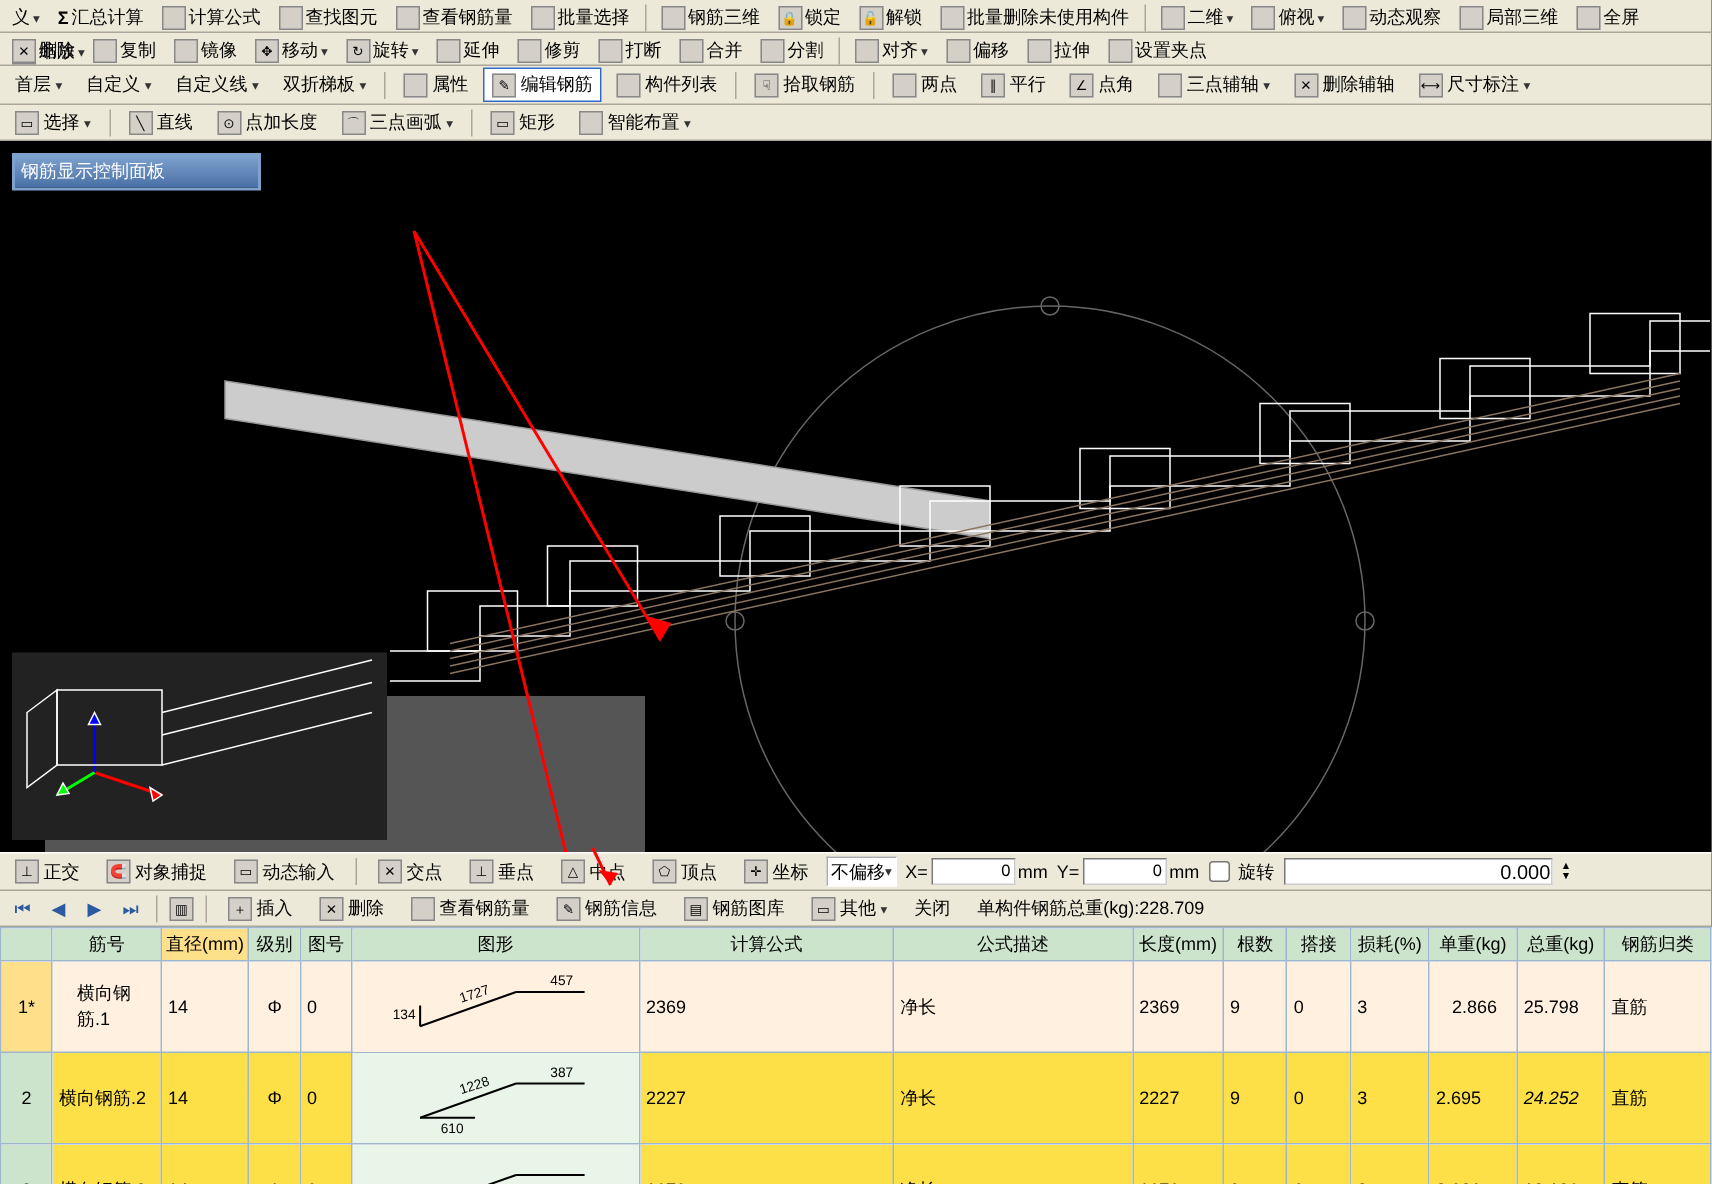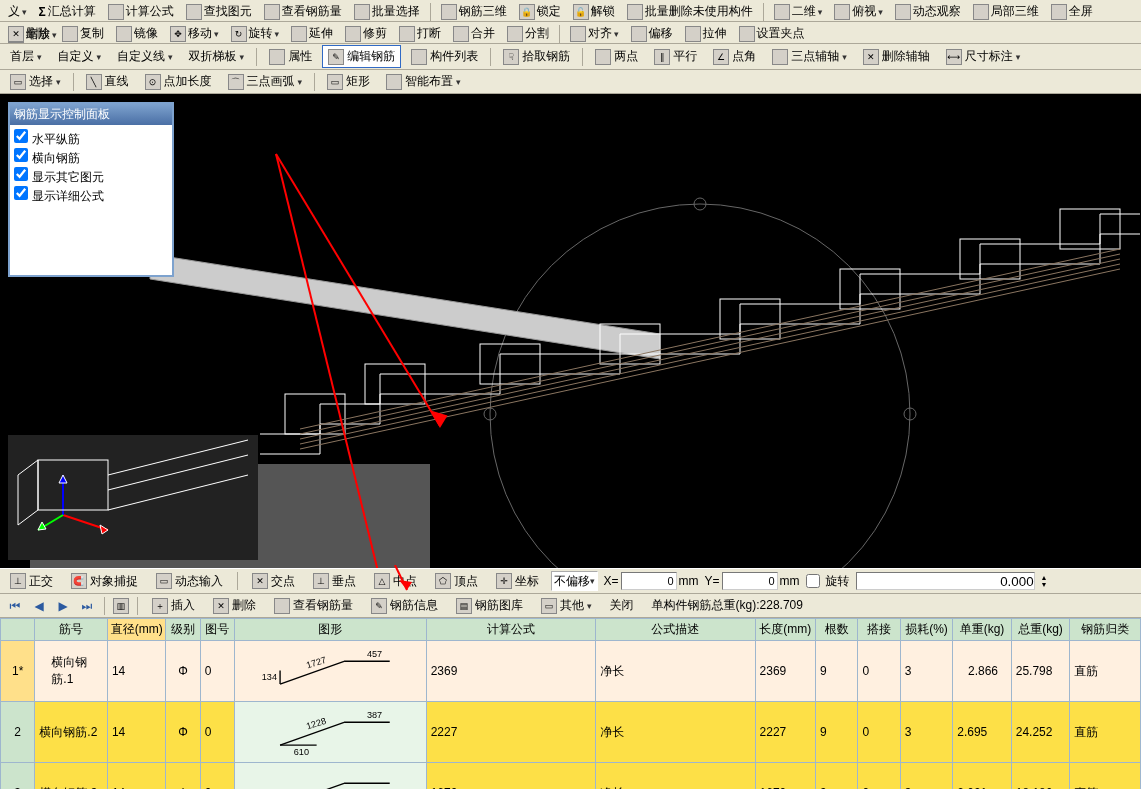--- a/index.html
+++ b/index.html
@@ -309,26 +309,20 @@
 
     <g stroke="red" stroke-width="2" fill="red">
       <line x1="276" y1="60" x2="440" y2="332"></line>
       <polygon points="440,332 432,318 446,322"></polygon>
       <line x1="276" y1="60" x2="404" y2="584"></line>
     </g>
   </svg>
 
   <div class="panel">
     <div class="panel-title">钢筋显示控制面板</div>
-    <div class="panel-body">
-      <label><input type="checkbox" class="chk" checked="" style=""><span>水平纵筋</span></label>
-      <label><input type="checkbox" class="chk" checked="" style=""><span>横向钢筋</span></label>
-      <label><input type="checkbox" class="chk" checked="" style=""><span>显示其它图元</span></label>
-      <label><input type="checkbox" class="chk" checked="" style=""><span>显示详细公式</span></label>
-    </div>
   </div>
 
   <div class="mini-view">
     <svg width="250" height="125">
       <g stroke="#fff" fill="none">
         <line x1="55" y1="80" x2="100" y2="95" stroke="red" stroke-width="2"></line>
         <polygon points="100,95 92,90 94,99" fill="red"></polygon>
         <line x1="55" y1="80" x2="55" y2="40" stroke="blue" stroke-width="2"></line>
         <polygon points="55,40 51,48 59,48" fill="blue"></polygon>
         <line x1="55" y1="80" x2="30" y2="95" stroke="lime" stroke-width="2"></line>
@@ -526,21 +520,21 @@
 
     <text class="shape-label" x="55" y="56">610</text>
   </svg></td>
     <td style="text-align:left;padding-left:4px;">2227</td>
     <td style="text-align:left;padding-left:4px;">净长</td>
     <td style="text-align:left;padding-left:4px;">2227</td>
     <td style="text-align:left;padding-left:4px;">9</td>
     <td style="text-align:left;padding-left:4px;">0</td>
     <td style="text-align:left;padding-left:4px;">3</td>
     <td style="text-align:left;padding-left:4px;">2.695</td>
-    <td style="text-align:left;padding-left:4px;">24.252</td>
+    <td style="text-align:left;padding-left:4px;font-style:italic;">24.252</td>
     <td style="text-align:left;padding-left:4px;">直筋</td>
         </tr>
         <tr style="height: 58px;">
           <td class="rowhead">3</td>
     <td style="text-align:left;padding-left:4px;">横向钢筋.3</td>
     <td style="text-align:left;padding-left:4px;">14</td>
     <td>Φ</td>
     <td style="text-align:left;padding-left:4px;">0</td>
     <td class="shape-cell"><svg class="shape-svg" viewBox="0 0 190 58">
     <g stroke="#000" fill="none" stroke-width="1.5">

